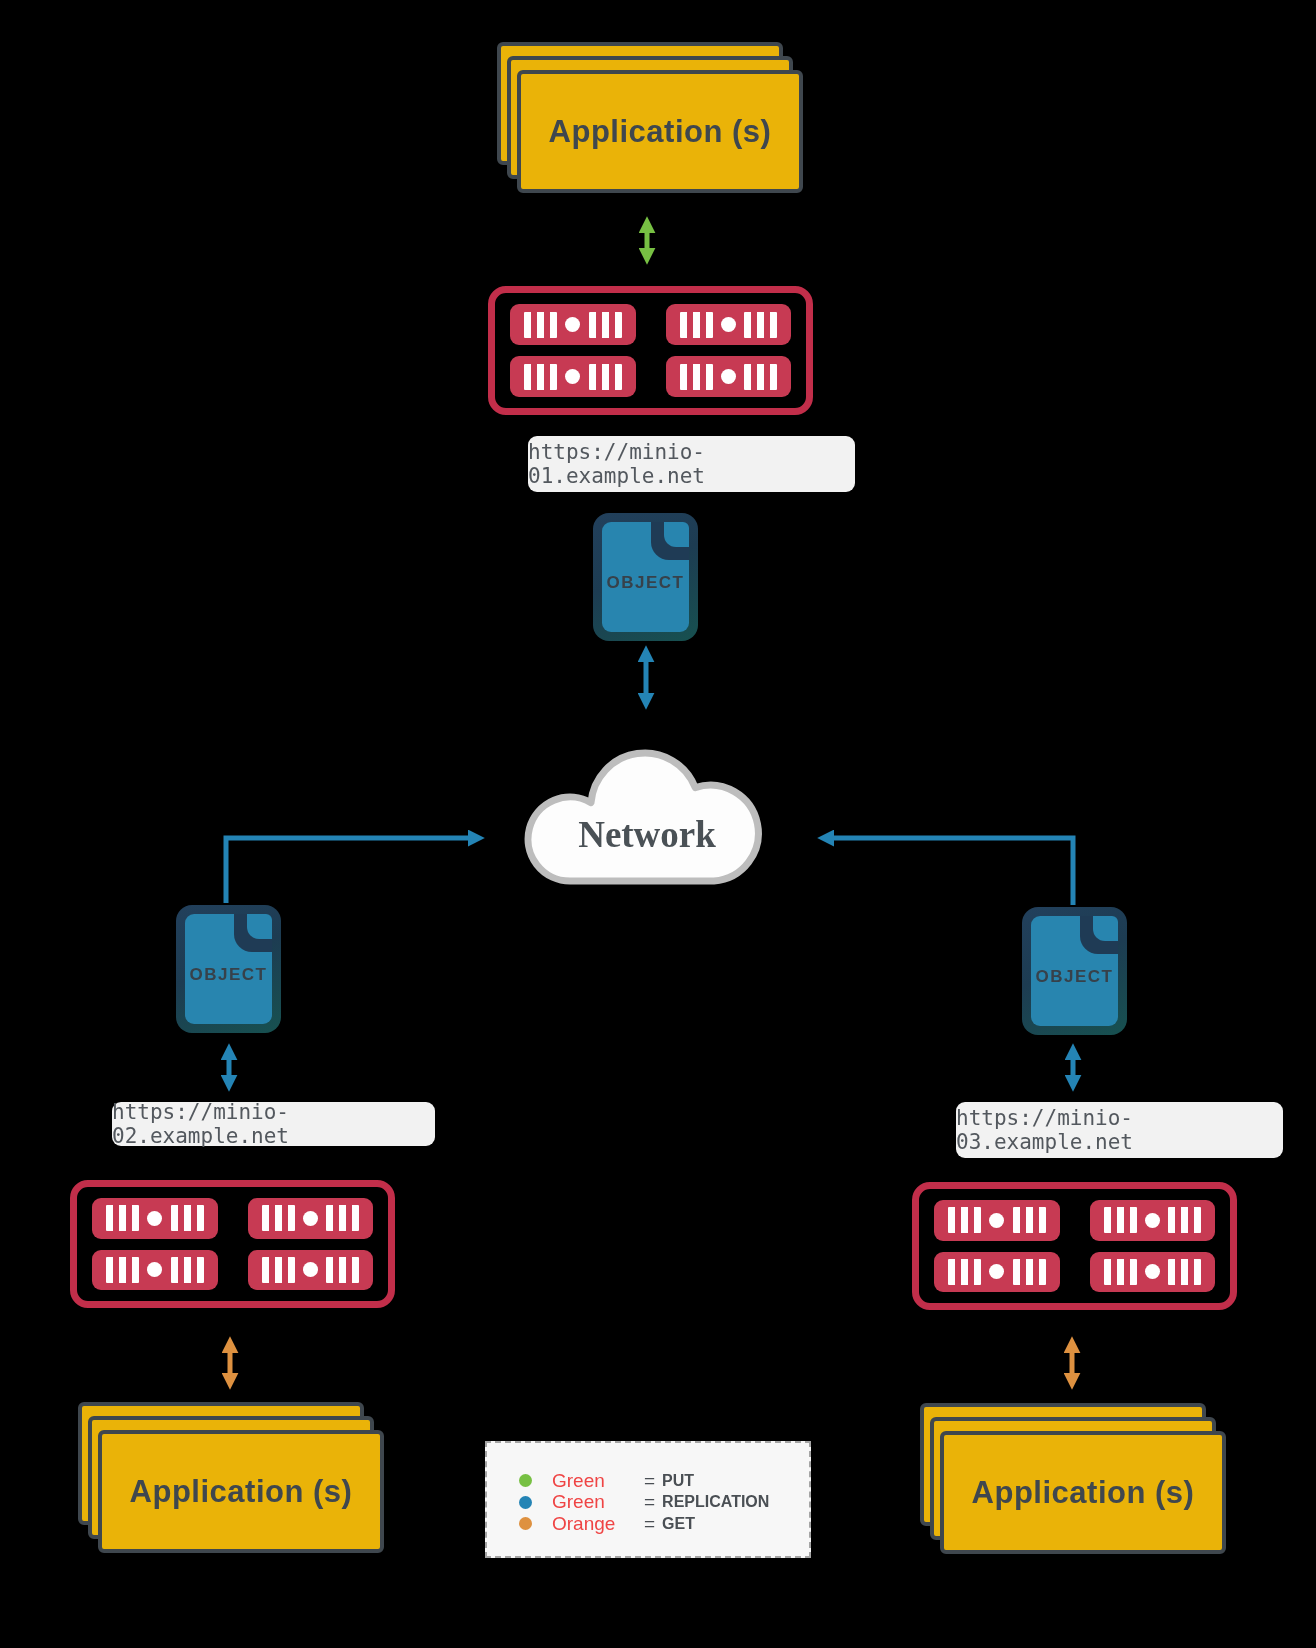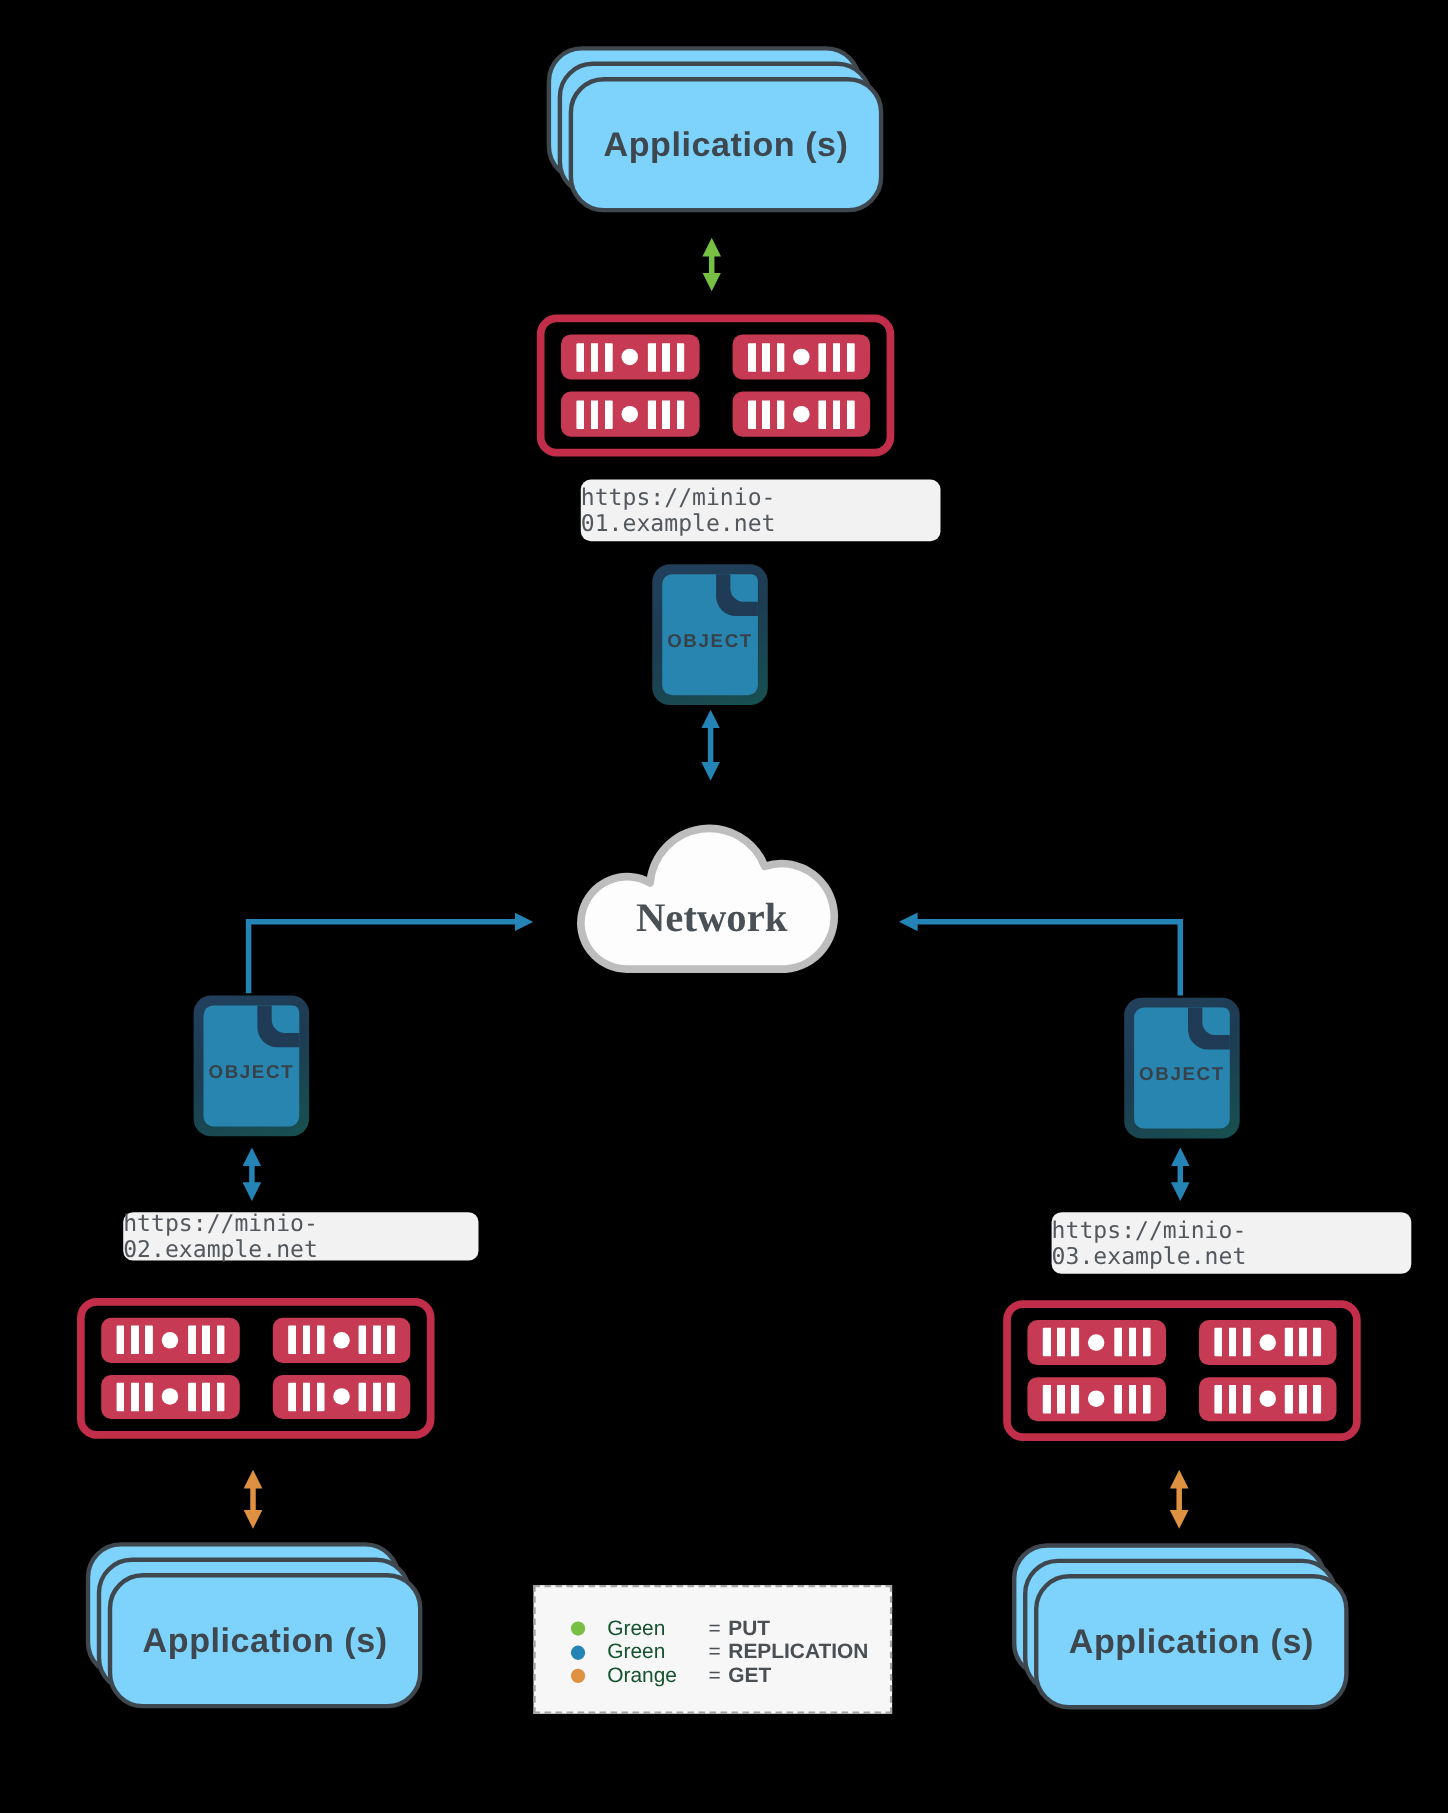--- a/index.html
+++ b/index.html
@@ -5,22 +5,22 @@
   html,body{margin:0;padding:0;background:#000;}
   .canvas{position:relative;width:1316px;height:1648px;background:#000;overflow:hidden;
           font-family:"Liberation Sans",sans-serif;}
   .canvas *{box-sizing:border-box;}
 
   
   svg.connectors{position:absolute;left:0;top:0;z-index:1;}
 
   
   .app-stack{position:absolute;width:306px;height:151px;z-index:2;}
-  .app-card{position:absolute;width:286px;height:123px;background:#7dd3fc;
-            border:4px solid #3F474E;border-radius:32px;}
+  .app-card{position:absolute;width:286px;height:123px;background:#eab308;
+            border:4px solid #3F474E;border-radius:6px;}
   .app-card.c1{left:0;top:0;}
   .app-card.c2{left:10px;top:14px;}
   .app-card.front{left:20px;top:28px;display:flex;align-items:center;justify-content:center;}
   .app-label{font-size:31px;font-weight:bold;color:#3F474E;letter-spacing:.5px;}
 
   
   .cluster{position:absolute;border:7px solid #C22E4A;border-radius:18px;z-index:2;
            display:grid;grid-template-columns:1fr 1fr;grid-template-rows:1fr 1fr;
            column-gap:30px;row-gap:11px;padding:11px 15px;}
   .srv{background:#C73A53;border-radius:9px;display:flex;align-items:center;
@@ -48,23 +48,23 @@
   
   .cloud{position:absolute;left:518px;top:727px;width:258px;height:162px;z-index:2;font-family:Liberation Serif, serif;}
   .cloud-label{position:absolute;left:0;right:0;top:86px;text-align:center;
                font-size:37px;font-weight:bold;color:#4A5156;}
 
   
   .legend{position:absolute;left:485px;top:1441px;width:326px;height:117px;z-index:2;
           background:#F7F7F7;border:2px dashed #A5A5A5;padding:27px 0 0 32px;}
   .legend-row{display:flex;align-items:center;height:21.5px;}
   .legend-dot{width:13px;height:13px;border-radius:50%;margin-right:20px;flex:none;}
-  .legend-name{width:92px;font-size:19px;color:#14532d;}
+  .legend-name{width:92px;font-size:19px;color:#ef4444;}
   .legend-eq{font-size:19px;color:#4A4F54;margin-right:7px;}
-  .legend-val{font-size:19px;font-weight:bold;color:#4A4F54;}
+  .legend-val{font-size:16px;font-weight:bold;color:#4A4F54;}
 </style>
 </head>
 <body>
 
 <div class="canvas">
 
   <svg class="connectors" width="1316" height="1648" viewBox="0 0 1316 1648">
     <defs>
       <marker id="mg" viewBox="0 0 10 10" refX="6" refY="5" markerWidth="3.4" markerHeight="3.4" orient="auto-start-reverse">
         <path d="M0 0 L10 5 L0 10 Z" fill="#77C043"></path>

